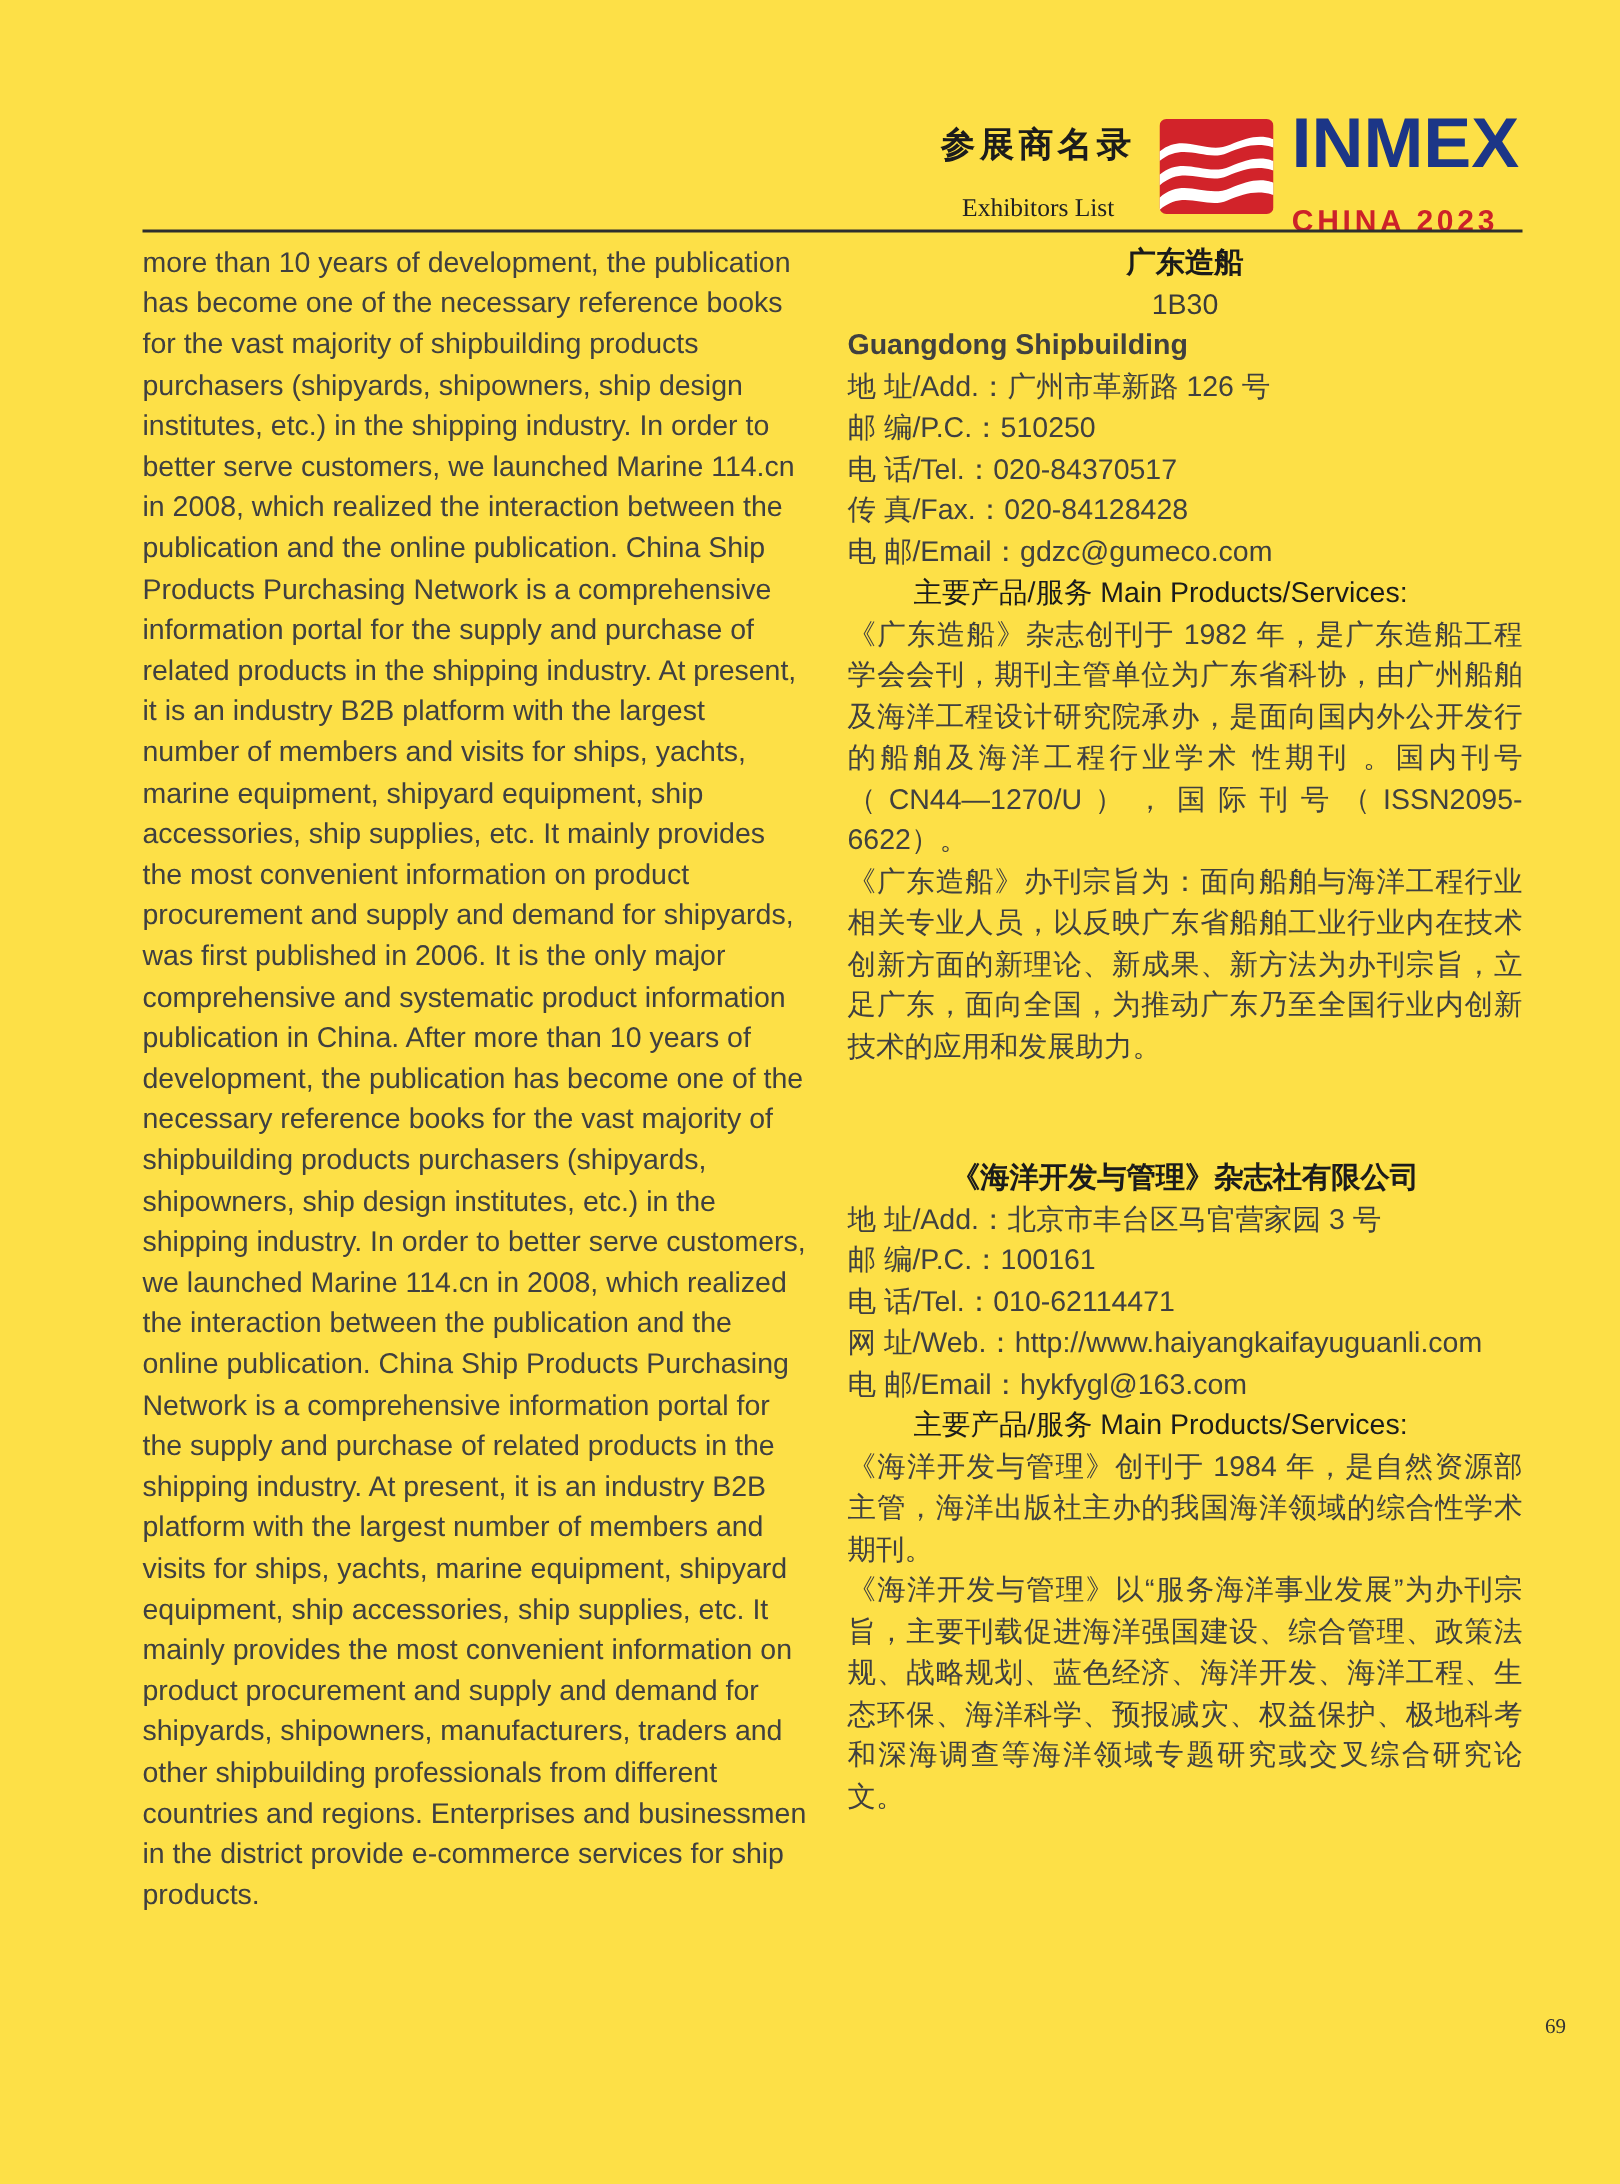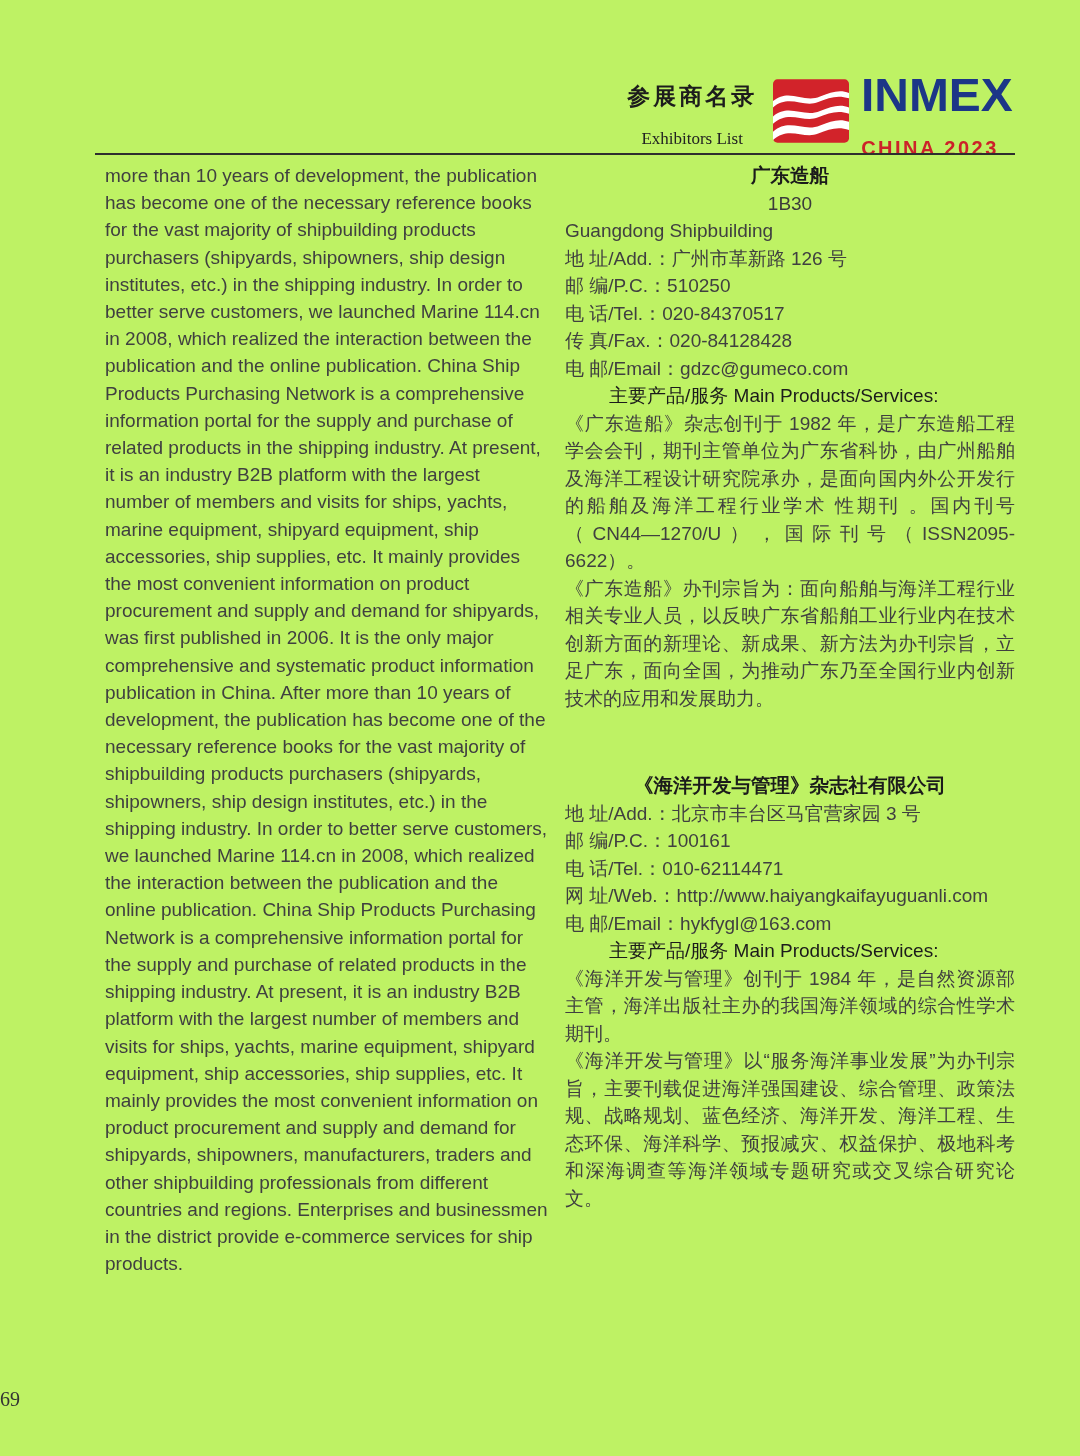--- a/index.html
+++ b/index.html
@@ -1,19 +1,19 @@
 <!DOCTYPE html>
 <html><head>
 <meta charset="utf-8">
 <style>
   html,body { margin:0; padding:0; background:#ffffff; }
   .page {
     position:relative;
     width:1080px; height:1456px;
-    background:#bef264;
+    background:#fde047;
     font-family:"Liberation Sans", sans-serif;
     color:#3e3e3e;
     overflow:hidden;
   }
 
   
   .header-wrap {
     position:absolute; top:76px; right:70px;
     display:flex; align-items:center;
   }
@@ -45,52 +45,52 @@
     letter-spacing:2.5px; margin-top:22px;
   }
 
   .rule {
     position:absolute; top:153px; left:95px;
     width:920px; height:2px; background:#2e2e2e;
   }
 
   
   .left-col {
-    position:absolute; top:162px; left:105px; width:443px;
+    position:absolute; top:162px; left:95px; width:443px;
     font-size:19px; line-height:27.2px;
     white-space:pre-wrap;
     text-align:left;
     color:#404040;
   }
 
   
   .right-col {
     position:absolute; top:162px; left:565px; width:450px;
     font-size:19px; line-height:27.5px;
     color:#404040;
   }
   .entry + .entry { margin-top:60px; }
   .entry-title-row {
     display:flex; justify-content:space-between; align-items:center;flex-direction:column;
   }
   .entry-name-zh {
     margin:0; font-size:19.5px; font-weight:bold; color:#1b1b1b;
   }
   .booth { font-size:19px; color:#3b3b3b; }
-  .entry-name-en { color:#404040; }
+  .entry-name-en { color:#404040;font-weight:bold; }
   .field-label { color:#404040; }
   .products-header { font-weight:normal; color:#1b1b1b;margin-left:44px; }
   .desc p { margin:0; text-align:justify; }
 
   
   .footer {
-    position:absolute; top:1388px; left:0; width:1044px;
-    text-align:left;
+    position:absolute; top:1344px; left:0; width:1044px;
+    text-align:right;
     font-family:"Liberation Serif", serif;
-    font-size:20px; color:#333;
+    font-size:14px; color:#333;
   }
 </style>
 </head>
 <body>
 
 <div class="page">
 
   <div class="header-wrap">
     <div class="header-titles">
       <div class="title-zh">参展商名录</div>

